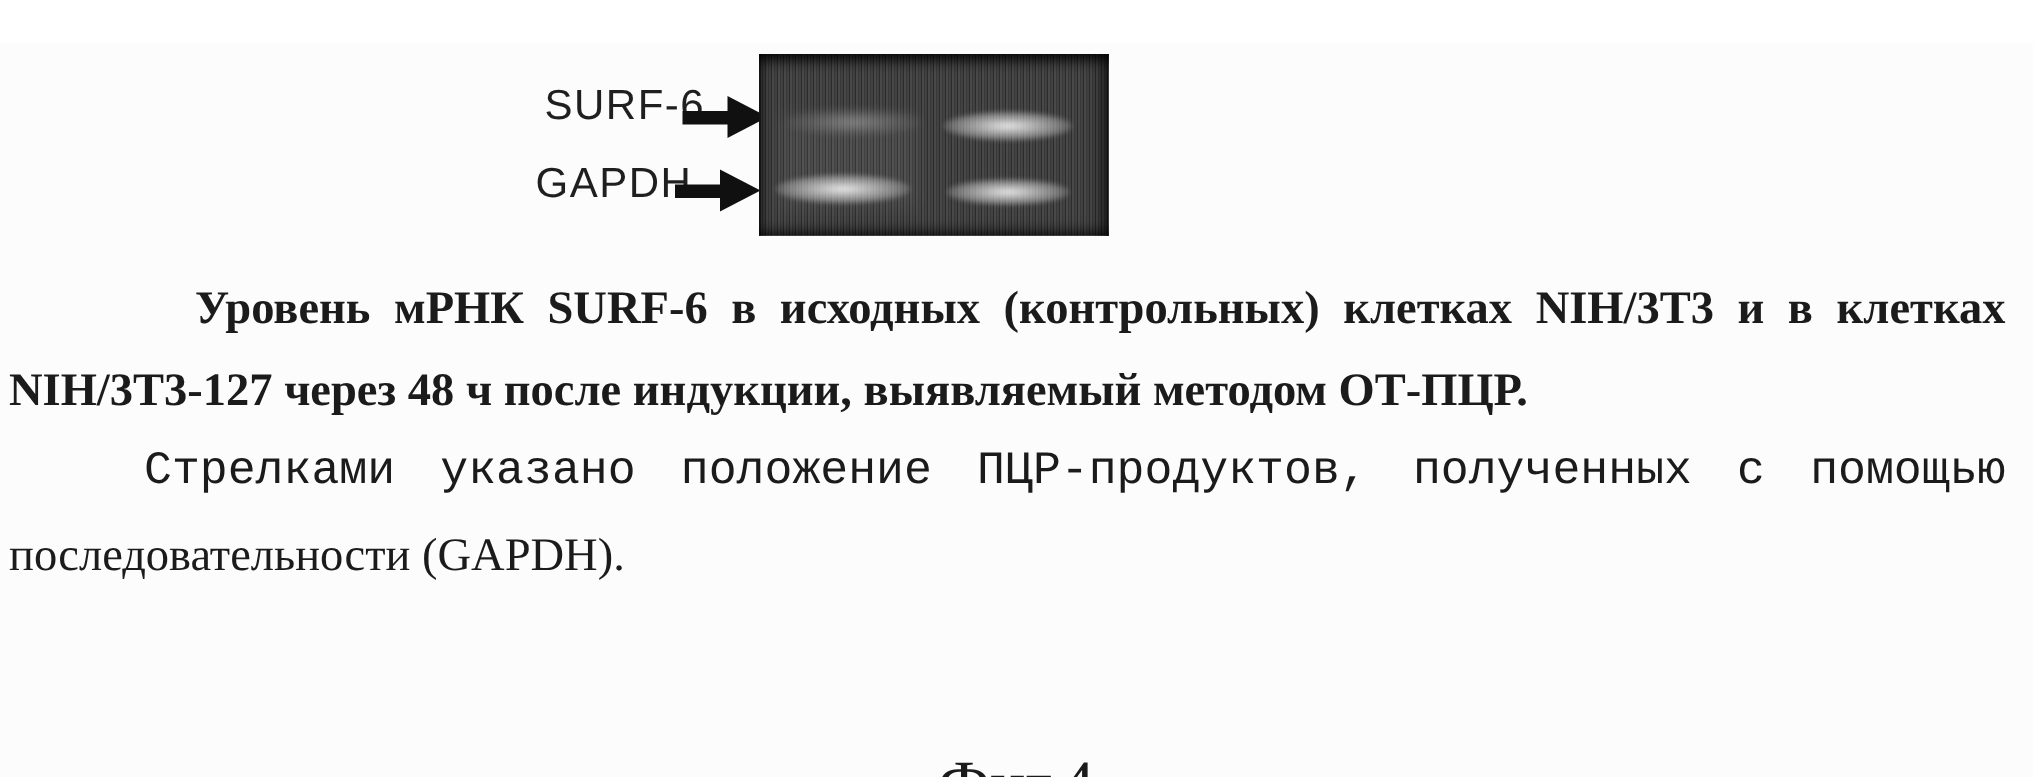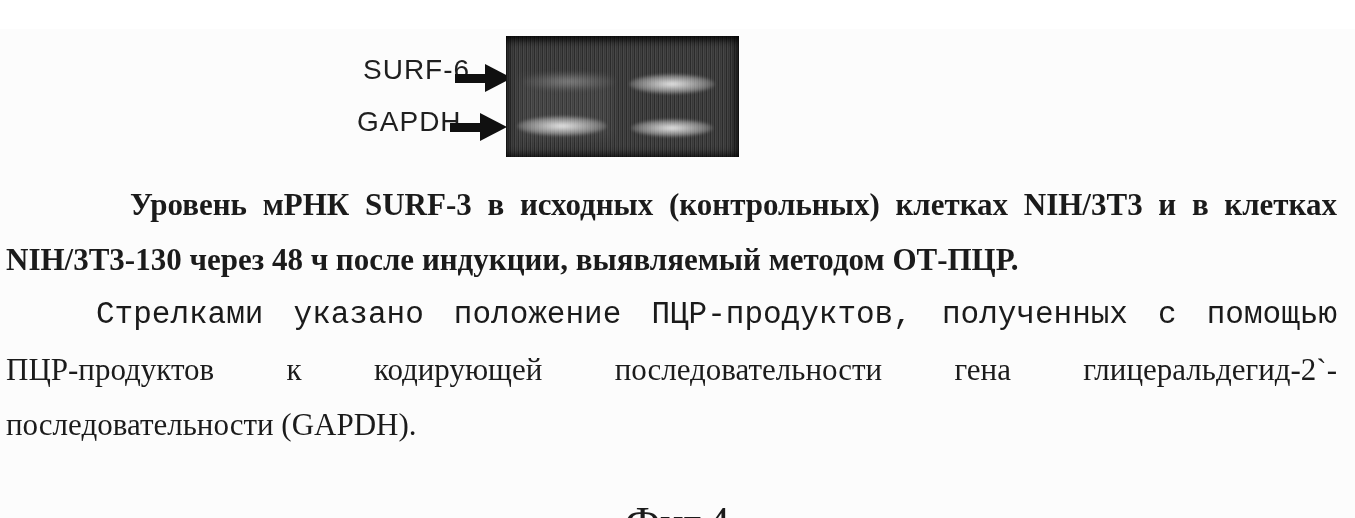--- a/index.html
+++ b/index.html
@@ -116,22 +116,21 @@
     <div class="gel">
       <div class="smear"></div>
       <div class="band faint" id="band-surf6-lane1"></div>
       <div class="band bright" id="band-gapdh-lane1"></div>
       <div class="band bright" id="band-surf6-lane2"></div>
       <div class="band bright" id="band-gapdh-lane2"></div>
     </div>
   </div>
 
   <div class="caption">
-    <div class="cap-line bold indent-first">Уровень мРНК SURF-3 в исходных (контрольных) клетках NIH/3T3 и в клетках</div>
-    <div class="cap-line bold no-just">NIH/3T3-130 через 48 ч после индукции, выявляемый методом ОТ-ПЦР.</div>
+    <div class="cap-line bold indent-first">Уровень мРНК SURF-6 в исходных (контрольных) клетках NIH/3T3 и в клетках</div>
+    <div class="cap-line bold no-just">NIH/3T3-127 через 48 ч после индукции, выявляемый методом ОТ-ПЦР.</div>
     <div class="cap-line indent-para">Стрелками указано положение ПЦР-продуктов, полученных с помощью ген-</div>
-    <div class="cap-line">ПЦР-продуктов к кодирующей последовательности гена глицеральдегид-2`-</div>
     <div class="cap-line no-just">последовательности (GAPDH).</div>
   </div>
 
   <div class="fig-label">Фиг.4</div>
 
 </div>
 
 </body></html>

